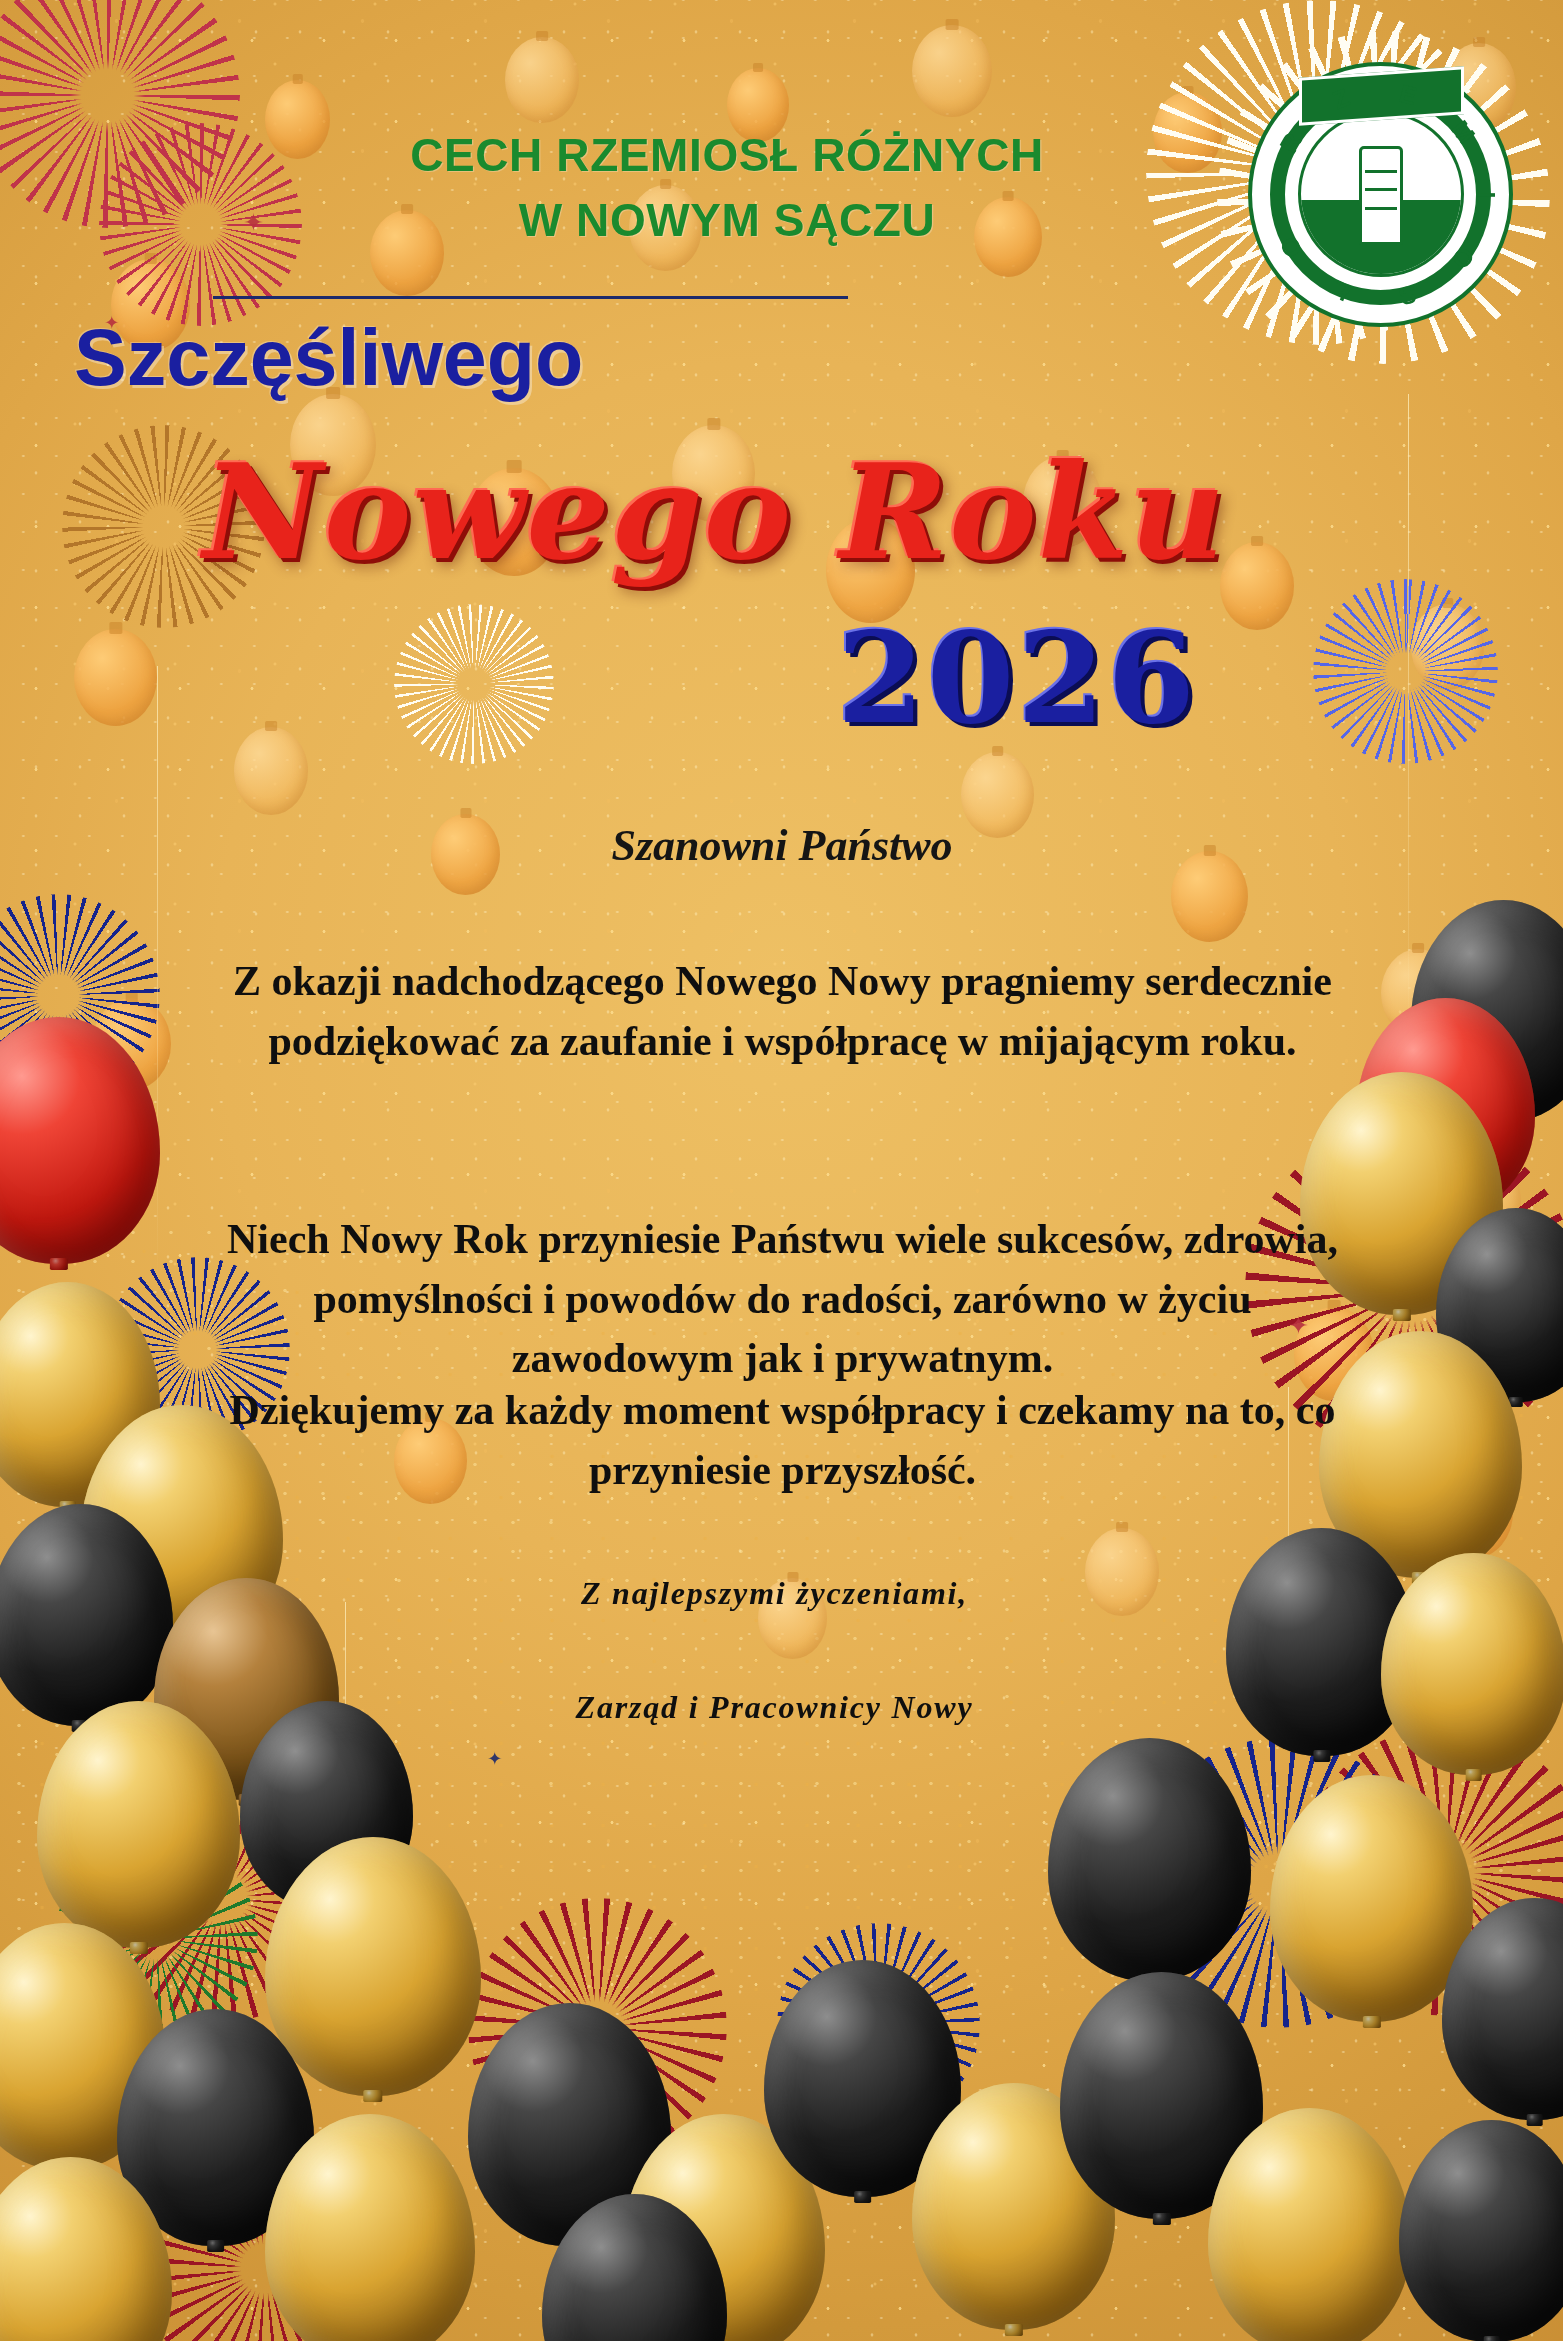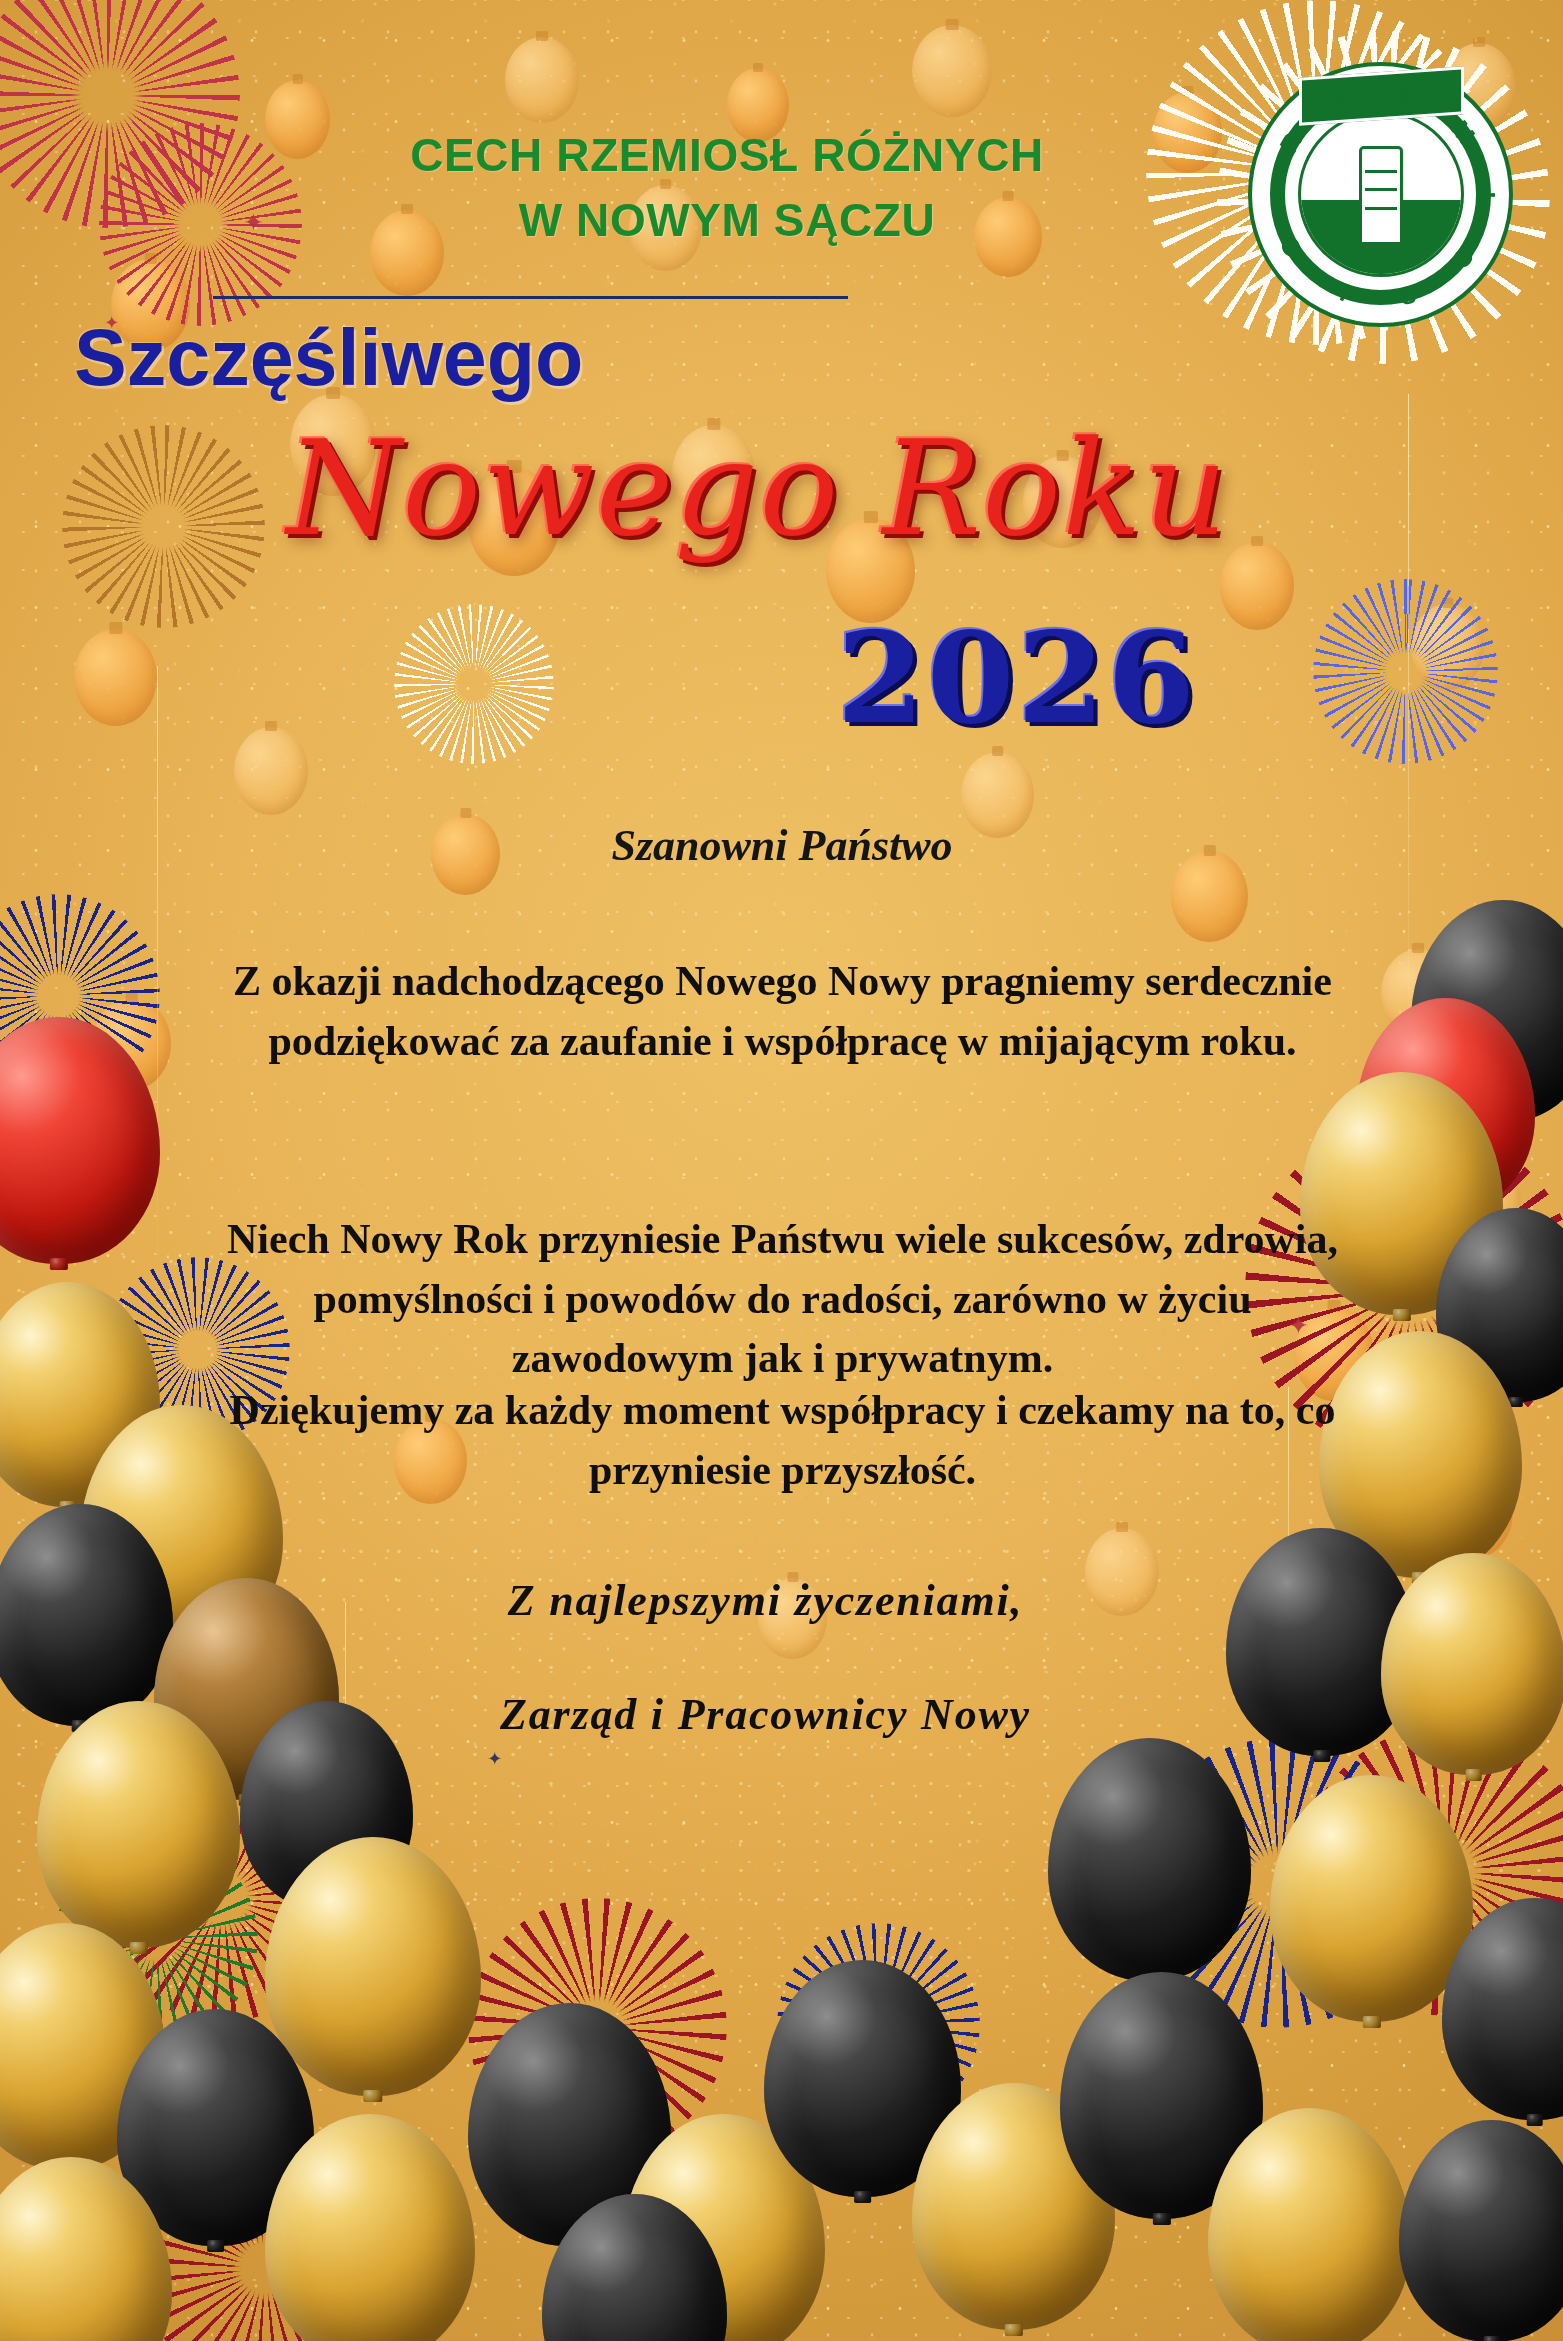--- a/index.html
+++ b/index.html
@@ -182,26 +182,26 @@
     left: 74px;
     font-size: 79px;
     font-weight: bold;
     color: #1a1fa0;
     font-family: "Liberation Sans", sans-serif;
     text-shadow: 2.5px 2.5px 0 rgba(255,255,255,.35), -1.2px -1.2px 0 rgba(255,255,255,.25);
   }
 
   .h-nowego {
     position: absolute;
-    top: 412px;
+    top: 435px;
     left: 203px;
     width: 1109px;
-    text-align: center;
+    text-align: left;
     font-family: "DejaVu Serif", serif;
-    font-weight: normal;
+    font-weight: bold;
     font-style: italic;
     font-size: 131px;
     color: #e8231b;
     letter-spacing: 1.2px;
     text-shadow:
        3.7px 3.7px 0 #8e0d08,
        -2.5px -2.5px 0 #ff6a52,
        6.2px 7.4px 13.6px rgba(90,20,5,.45);
   }
 
@@ -242,27 +242,27 @@
     color: #0f0f0f;
     font-size: 42px;
     line-height: 1.42;
   }
   .p1 { top: 952px; }
   .p2 { top: 1210px; }
   .p3 { top: 1381px; }
 
   .signoff {
     position: absolute;
-    left: 186px;
+    left: 195px;
     width: 1159px;
     text-align: center;
     font-family: "Liberation Serif", serif;
     font-style: italic;
     font-weight: bold;
-    font-size: 44px;
+    font-size: 32px;
     letter-spacing: 1.8px;
     color: #0f0f0f;
   }
   .s1 { top: 1575px; }
   .s2 { top: 1689px; }
 
   
   .logo {
     position: absolute;
     top: 37px;

